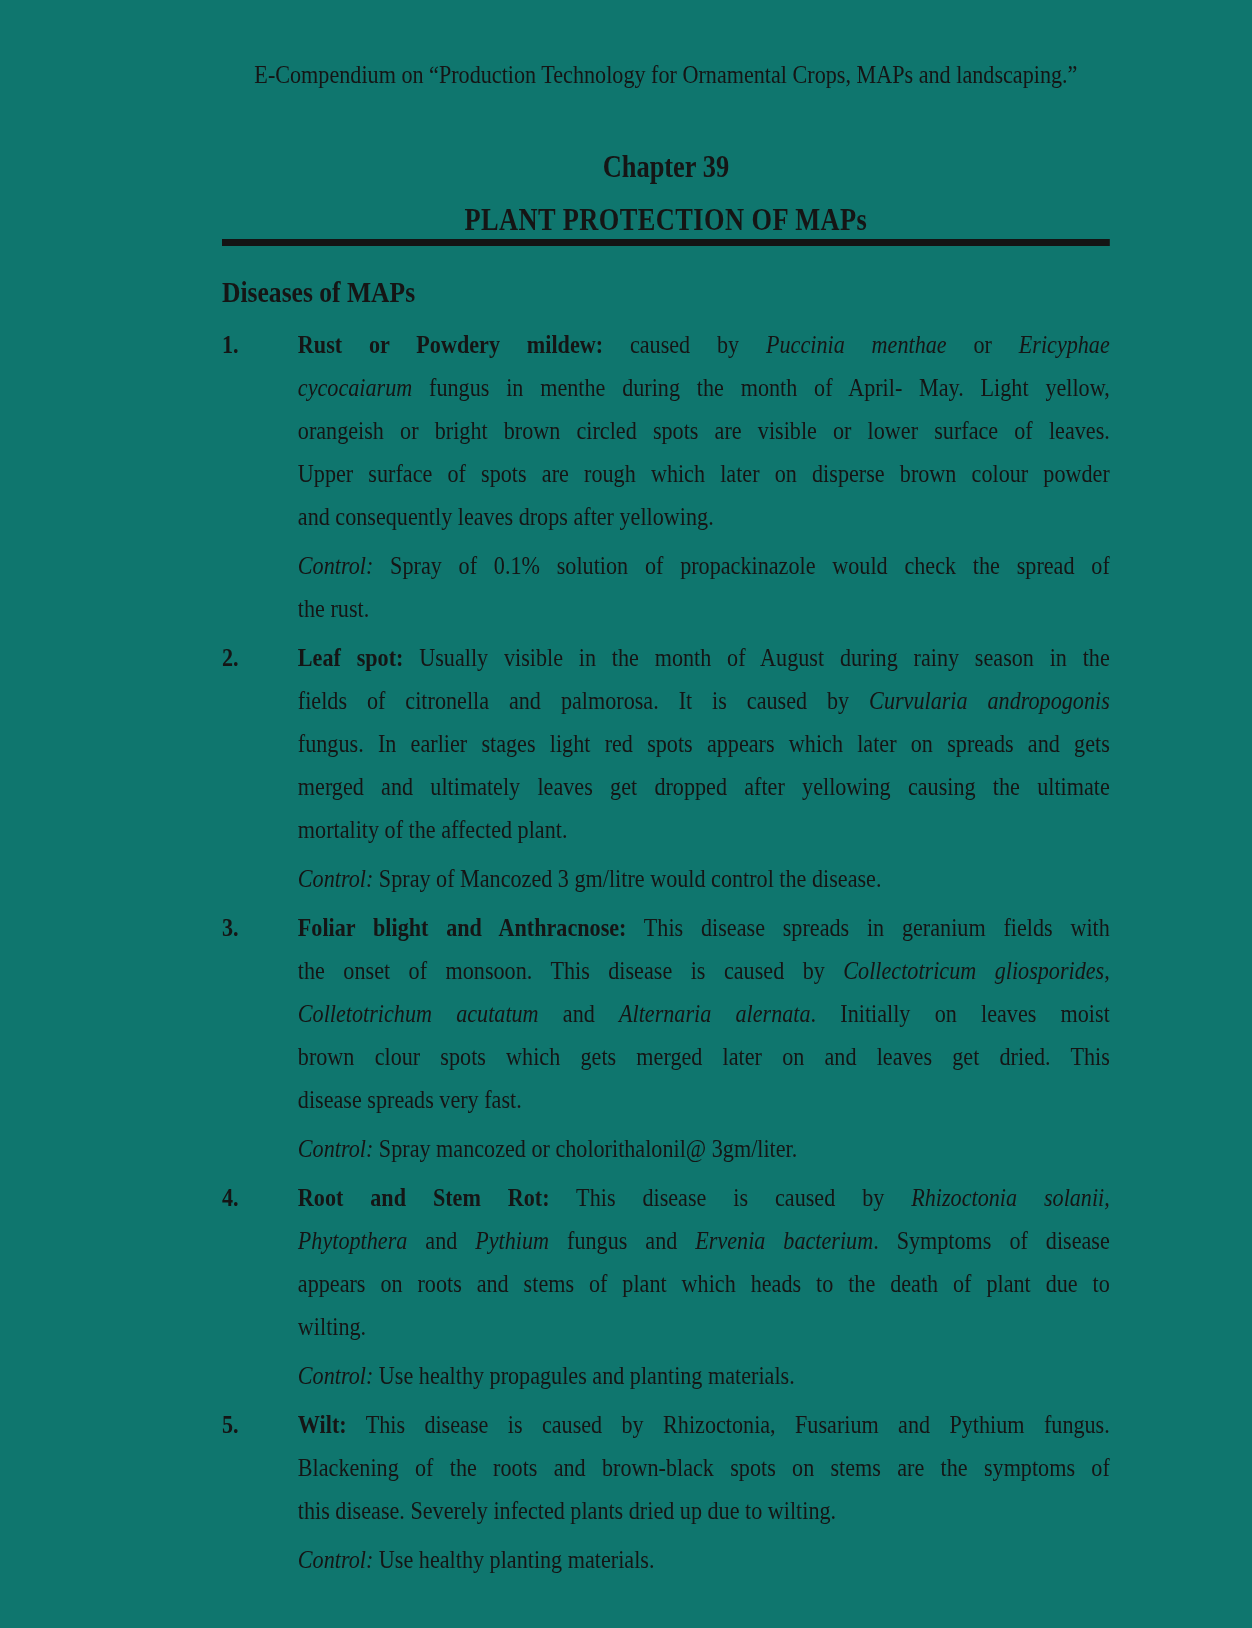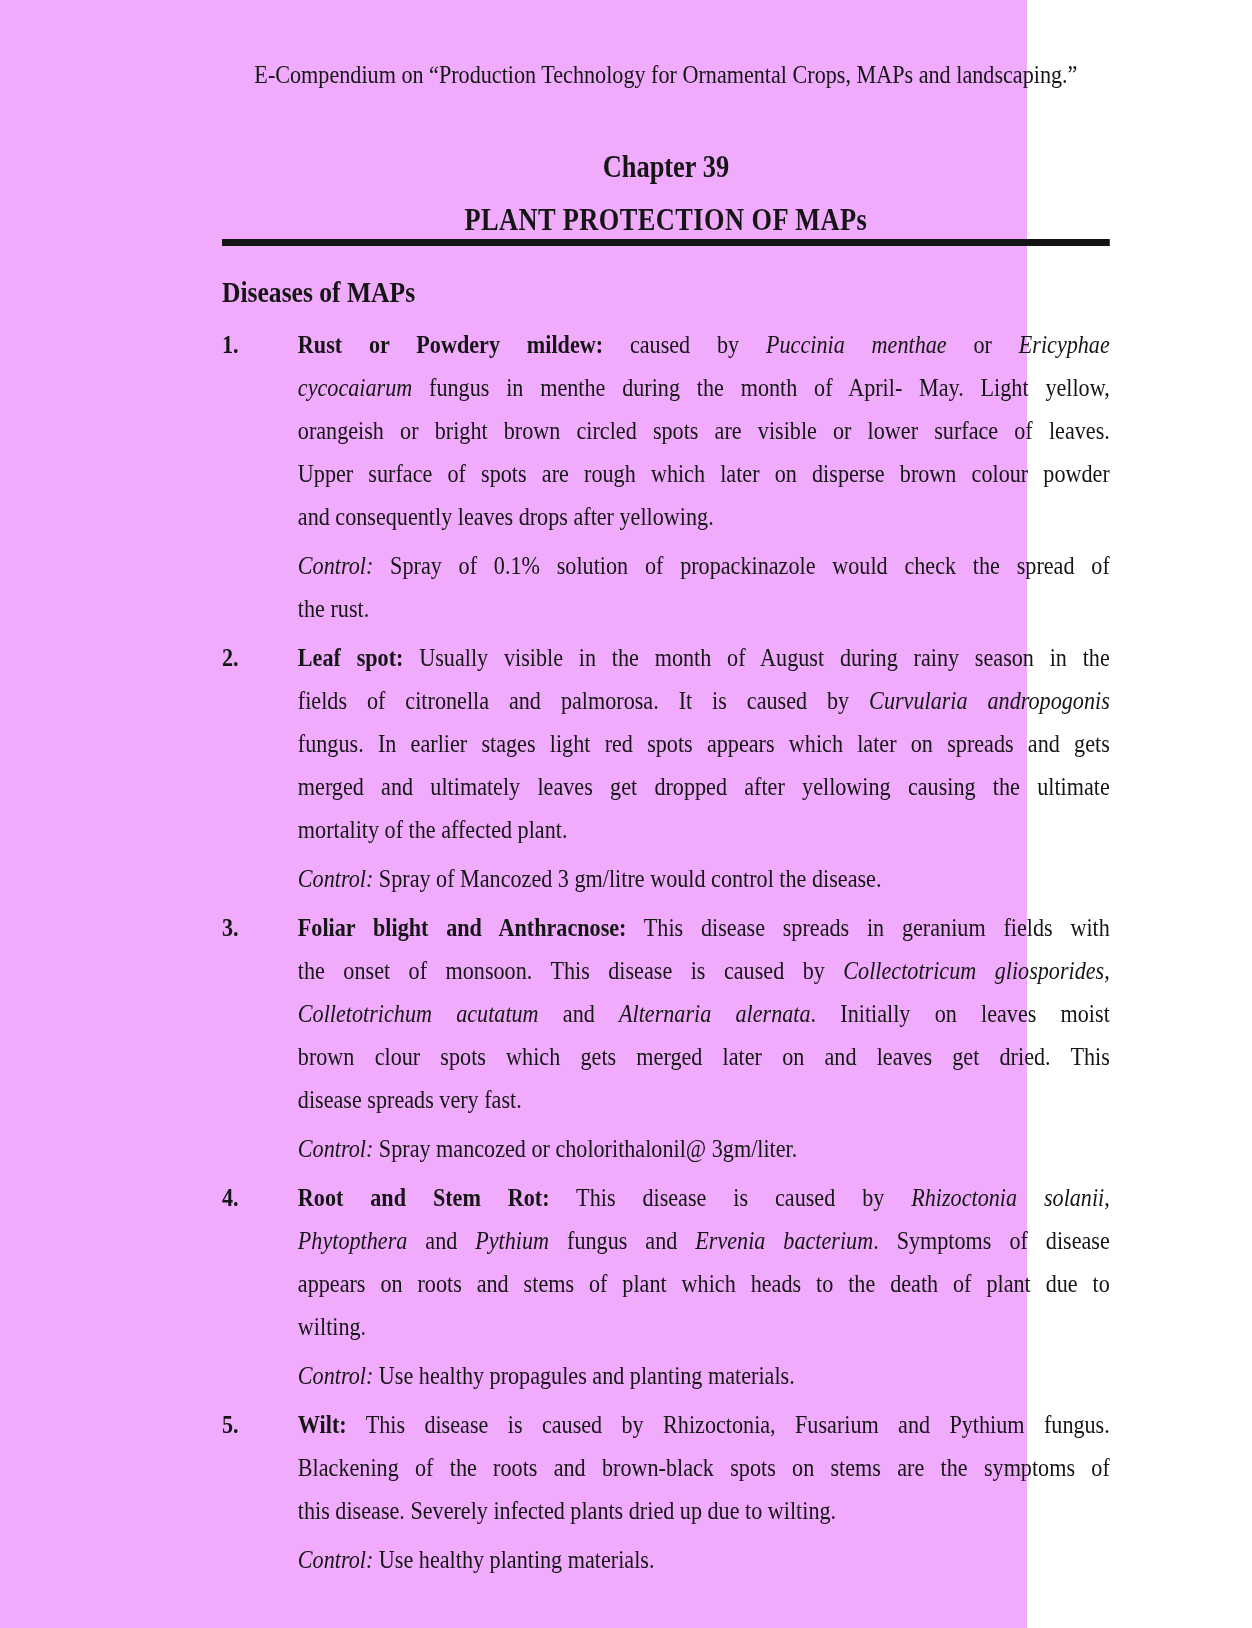--- a/index.html
+++ b/index.html
@@ -4,21 +4,21 @@
 <style>
   html,body{margin:0;padding:0;}
   body{
     width:1252px;height:1628px;
     background:#ffffff;
     position:relative;
     font-family:"Liberation Serif", serif;
     color:#151515;
     overflow:hidden;
   }
-  .sheet{position:absolute;left:0;top:0;width:1027px;height:1628px;background:#f0abfc;}
+  .sheet{position:absolute;left:0;top:0;width:1252px;height:1628px;background:#0f766e;}
   
   .wrap{
     position:absolute;left:222px;top:0;width:1042px;
     transform:scaleX(0.852);transform-origin:0 0;
   }
   .hline{
     margin-top:53px;height:43px;line-height:43px;
     font-size:26px;text-align:center;white-space:nowrap;
   }
   .chapter{

